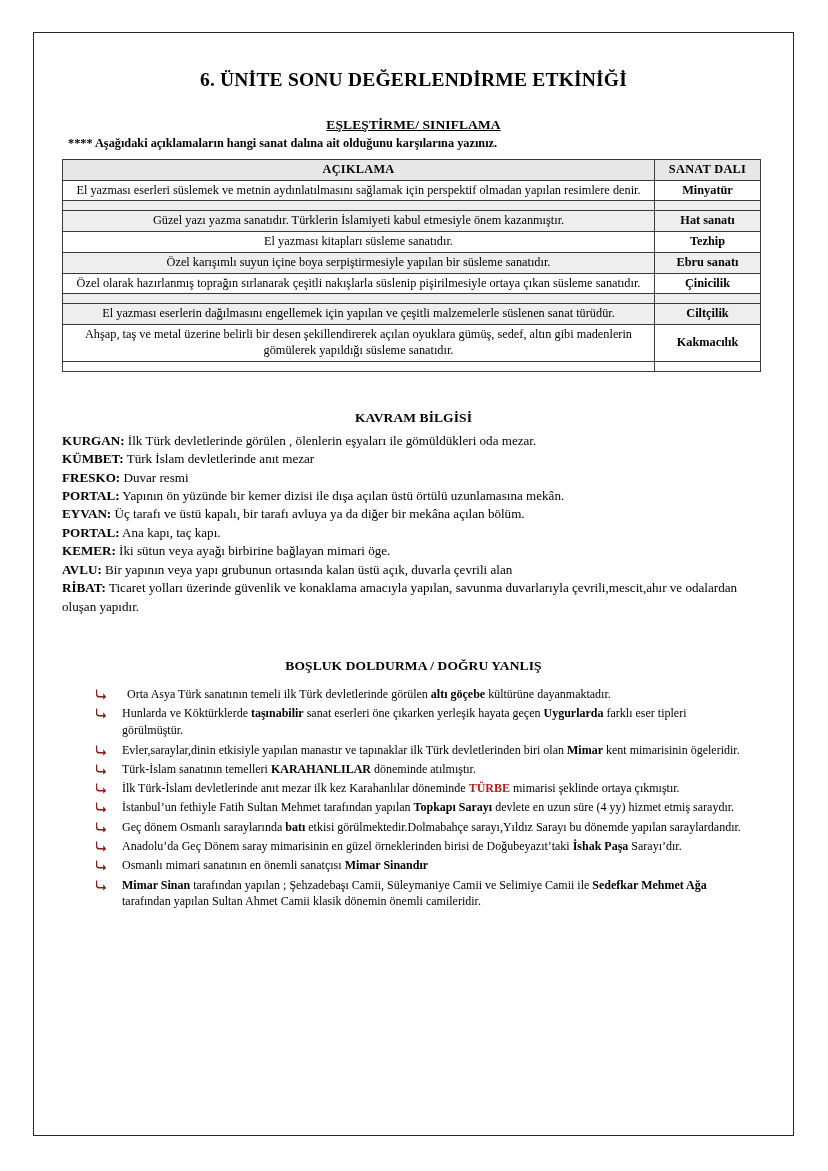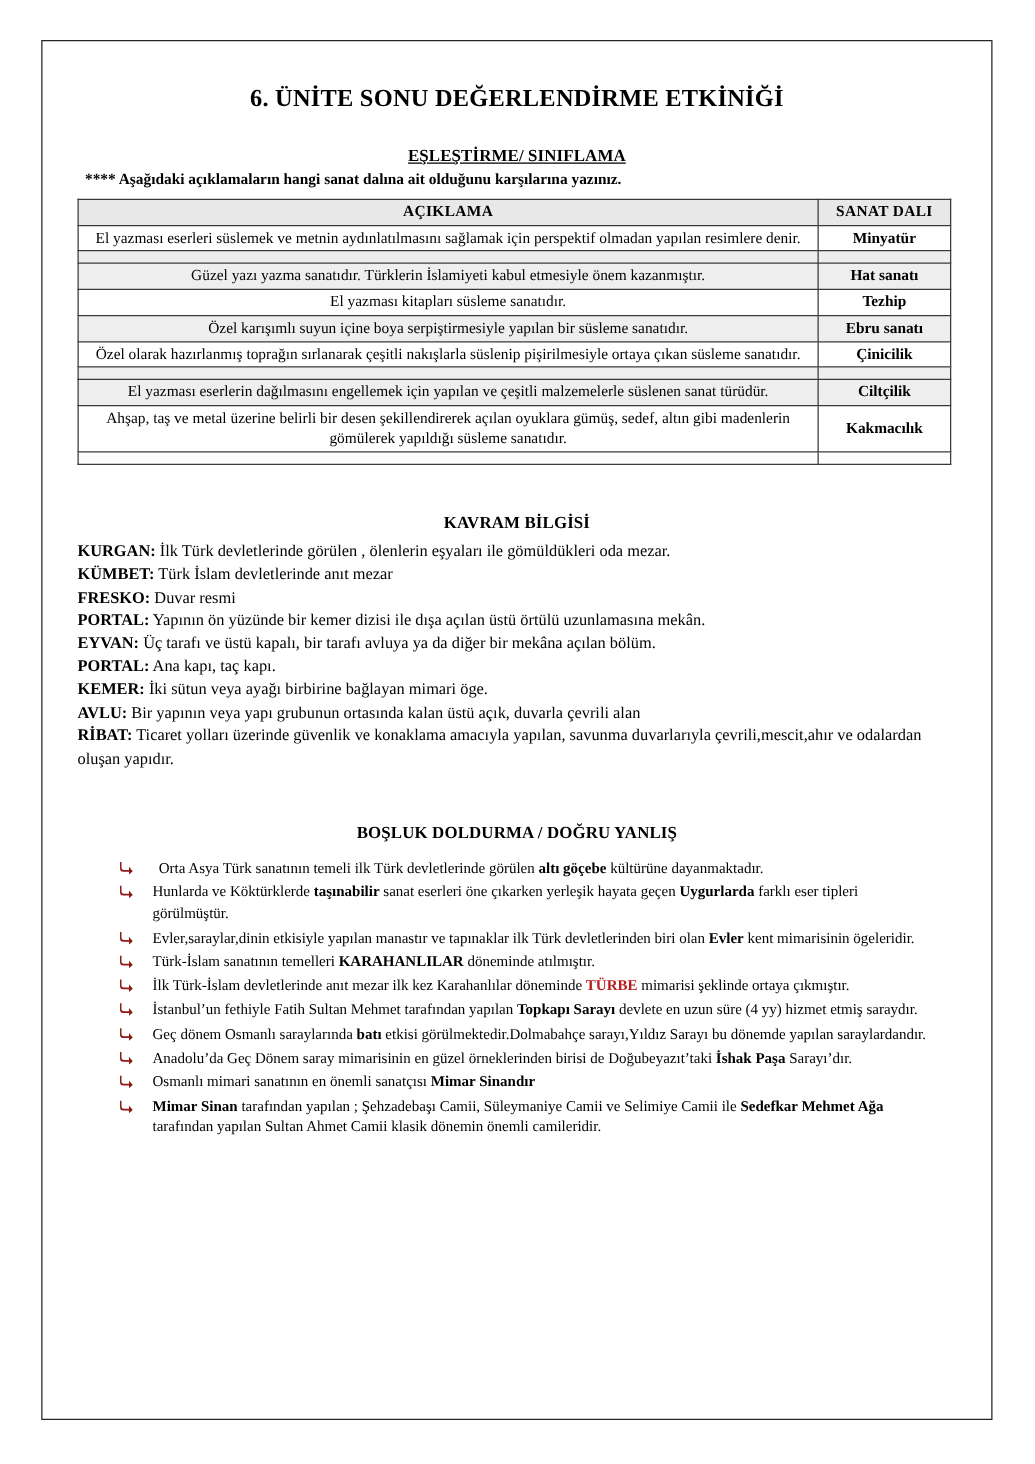--- a/index.html
+++ b/index.html
@@ -240,21 +240,21 @@
           </span><span class="indent-first"><span> Orta Asya Türk sanatının temeli ilk Türk devletlerinde görülen </span><span class="b">altı göçebe</span><span> kültürüne dayanmaktadır.</span></span></li>
         <li><span class="bullet">
             <svg width="11" height="11" viewBox="0 0 11 11" aria-hidden="true">
               <path d="M1.2 0.6 L1.2 5.0 Q1.2 7.0 3.2 7.0 L7.2 7.0 L7.2 4.3 L10.2 8.0 L7.2 10.6 L7.2 8.4 L2.6 8.4 Q0 8.4 0 5.6 L0 0.6 Z" fill="#8c1b16"></path>
             </svg>
           </span><span><span>Hunlarda ve Köktürklerde </span><span class="b">taşınabilir</span><span> sanat eserleri öne çıkarken yerleşik hayata geçen </span><span class="b">Uygurlarda</span><span> farklı eser tipleri görülmüştür.</span></span></li>
         <li><span class="bullet">
             <svg width="11" height="11" viewBox="0 0 11 11" aria-hidden="true">
               <path d="M1.2 0.6 L1.2 5.0 Q1.2 7.0 3.2 7.0 L7.2 7.0 L7.2 4.3 L10.2 8.0 L7.2 10.6 L7.2 8.4 L2.6 8.4 Q0 8.4 0 5.6 L0 0.6 Z" fill="#8c1b16"></path>
             </svg>
-          </span><span><span>Evler,saraylar,dinin etkisiyle yapılan manastır ve tapınaklar ilk Türk devletlerinden biri olan </span><span class="b">Evler</span><span> kent mimarisinin ögeleridir.</span></span></li>
+          </span><span><span>Evler,saraylar,dinin etkisiyle yapılan manastır ve tapınaklar ilk Türk devletlerinden biri olan </span><span class="b">Mimar</span><span> kent mimarisinin ögeleridir.</span></span></li>
         <li><span class="bullet">
             <svg width="11" height="11" viewBox="0 0 11 11" aria-hidden="true">
               <path d="M1.2 0.6 L1.2 5.0 Q1.2 7.0 3.2 7.0 L7.2 7.0 L7.2 4.3 L10.2 8.0 L7.2 10.6 L7.2 8.4 L2.6 8.4 Q0 8.4 0 5.6 L0 0.6 Z" fill="#8c1b16"></path>
             </svg>
           </span><span><span>Türk-İslam sanatının temelleri </span><span class="b">KARAHANLILAR</span><span> döneminde atılmıştır.</span></span></li>
         <li><span class="bullet">
             <svg width="11" height="11" viewBox="0 0 11 11" aria-hidden="true">
               <path d="M1.2 0.6 L1.2 5.0 Q1.2 7.0 3.2 7.0 L7.2 7.0 L7.2 4.3 L10.2 8.0 L7.2 10.6 L7.2 8.4 L2.6 8.4 Q0 8.4 0 5.6 L0 0.6 Z" fill="#8c1b16"></path>
             </svg>
           </span><span><span>İlk Türk-İslam devletlerinde anıt mezar ilk kez Karahanlılar döneminde </span><span class="faded">TÜRBE</span><span> mimarisi şeklinde ortaya çıkmıştır.</span></span></li>

